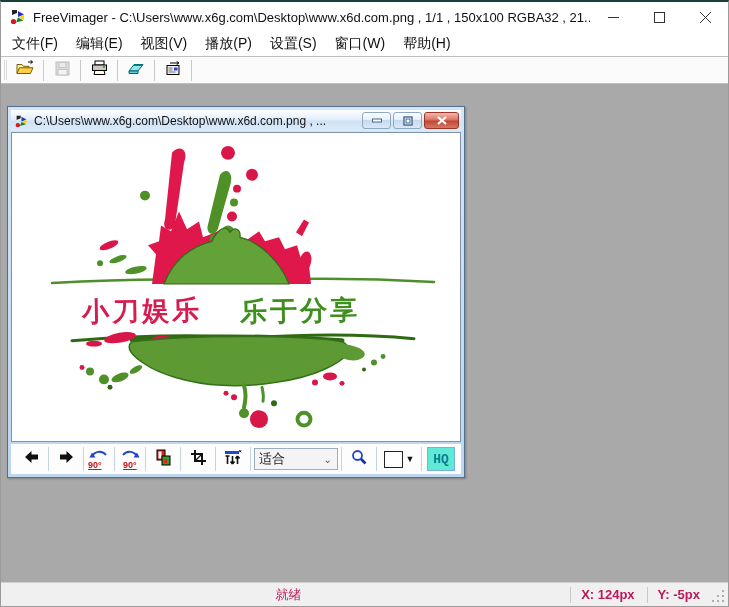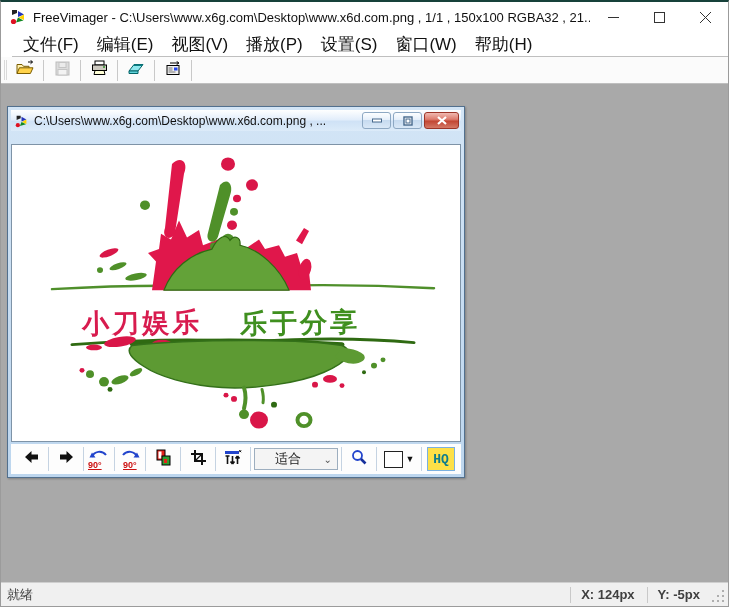--- a/index.html
+++ b/index.html
@@ -9,22 +9,22 @@
          background:#fff; display:flex; flex-direction:column; }
 
   
   .titlebar { height:30px; background:#fff; display:flex; align-items:center; padding-left:8px; flex:none; }
   .titlebar .app-icon { width:18px; height:16px; margin-right:6px; flex:none; }
   .titlebar .title { font-size:13px; color:#111; white-space:nowrap; overflow:hidden; flex:1; }
   .caption-btn { width:46px; height:30px; display:flex; align-items:center; justify-content:center; flex:none; cursor:default; }
   .caption-btn svg { display:block; }
 
   
-  .menubar { height:25px; background:#fff; display:flex; align-items:center; font-size:17px; color:#111;
-             padding-left:2px; border-bottom:1px solid #bfbfbf; flex:none;margin-left:11px; }
+  .menubar { height:25px; background:#fff; display:flex; align-items:center; font-size:14px; color:#111;
+             padding-left:2px; border-bottom:1px solid #bfbfbf; flex:none; }
   .menu-item { padding:3px 9px; white-space:nowrap; }
 
   
   .toolbar { height:27px; background:#fbfbfb; border-bottom:1px solid #bfbfbf; display:flex;
              align-items:center; padding-left:2px; flex:none; }
   .tb-grip { width:3px; height:20px; border-left:1px solid #d9d9d9; border-right:1px solid #d9d9d9; margin:0 3px 0 1px; }
   .tb-btn { width:30px; height:23px; display:flex; align-items:center; justify-content:center; }
   .tb-sep { width:1px; height:21px; background:#c9c9c9; margin:0 3px; }
   .disabled { opacity:.55; filter:grayscale(1); }
 
@@ -38,50 +38,50 @@
   .child-titlebar { height:21px; display:flex; align-items:center; padding:0 2px 0 3px; flex:none;
                     background:linear-gradient(180deg,#feffff,#e3eefb 45%,#cfe2f6 55%,#dcebf9); }
   .child-titlebar .doc-icon { width:15px; height:13px; margin-right:5px; flex:none; }
   .child-titlebar .title { font-size:12px; color:#111; white-space:nowrap; overflow:hidden; flex:1; }
   .cbtn { height:17px; border-radius:3px; margin-left:2px; display:flex; align-items:center; justify-content:center; flex:none; }
   .cbtn.minmax { width:29px; background:linear-gradient(180deg,#fdfeff,#e5effa 45%,#c7dbf0 50%,#d9e8f7);
                  border:1px solid #8da8c3; }
   .cbtn.close { width:35px; background:linear-gradient(180deg,#f0b9b0,#dd7c6e 42%,#c24734 55%,#d47866);
                 border:1px solid #9c3528; }
 
-  .image-area { flex:1; margin-top:13px; border:1px solid #7e93a7; background:#fff; position:relative; overflow:hidden; }
+  .image-area { flex:1; margin-top:1px; border:1px solid #7e93a7; background:#fff; position:relative; overflow:hidden; }
   .image-area svg.logo { position:absolute; inset:0; width:100%; height:100%; }
   .logo-text { position:absolute; top:160px; font-weight:bold; font-size:27px; letter-spacing:3px; white-space:nowrap;
                font-family:"DejaVu Sans","Liberation Sans",sans-serif; transform:rotate(-1deg); }
   .logo-text.red { left:70px; color:#d81b4e; }
   .logo-text.green { left:228px; color:#3f8f1f; }
 
   
   .child-toolbar { height:30px; margin-top:2px; background:#fdfdfd; display:flex; align-items:center;
                    padding-left:6px; flex:none; }
   .ctb-btn { width:28px; height:26px; display:flex; align-items:center; justify-content:center; position:relative; }
   .ctb-sep { width:1px; height:24px; background:#c5d3e2; margin:0 3px; }
   .rot { position:relative; width:24px; height:22px; }
   .rot svg { position:absolute; top:0; left:2px; }
   .rot .deg { position:absolute; bottom:0; left:1px; font-size:9px; font-weight:bold; color:#cc1111; letter-spacing:0;text-decoration:underline; }
   .rot.right .deg { left:5px; }
   .combobox { width:84px; height:22px; border:1px solid #9daebf; background:#f4f4f4; display:flex;
-              align-items:center; font-size:13px; color:#222; padding-left:20px;justify-content:space-between; }
+              align-items:center; font-size:13px; color:#222; padding-left:4px;justify-content:space-between; }
   .combobox .value { flex:1; }
   .combobox .chev { font-size:10px; color:#555; padding-right:5px; }
   .swatch-btn { display:flex; align-items:center; }
   .swatch { width:19px; height:17px; background:#fff; border:1.5px solid #222; }
   .swatch-arrow { font-size:9px; color:#111; margin-left:3px; }
-  .hq-btn { width:28px; height:24px; background:#fde047; border:1px solid #7ab0e0; color:#0e7c8c;
+  .hq-btn { width:28px; height:24px; background:#5eead4; border:1px solid #7ab0e0; color:#0e7c8c;
             font-weight:bold; font-size:13px; display:flex; align-items:center; justify-content:center;
             font-family:"Liberation Mono","DejaVu Sans Mono",monospace; margin-left:2px; }
 
   
   .statusbar { height:24px; border-top:1px solid #cfcfcf; background:#f0f0f0; display:flex;
-               align-items:center; font-size:13px; color:#404040; flex:none; }
+               align-items:center; font-size:13px; color:#be185d; flex:none;text-align:center; }
   .status-msg { flex:1; padding-left:6px; }
   .status-sep { width:1px; height:16px; background:#c9c9c9; }
   .status-cell { padding:0 12px 0 10px; white-space:nowrap;font-weight:bold; }
   .grip { width:14px; height:14px; align-self:flex-end; margin:0 2px 2px 0; position:relative; }
   .grip i { position:absolute; width:2px; height:2px; background:#aeaeae; }
 </style>
 </head>
 <body>
 
 <div id="app">

